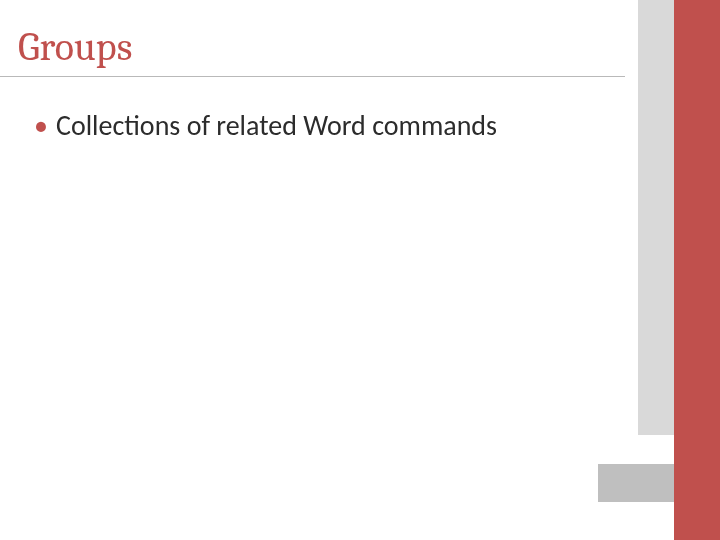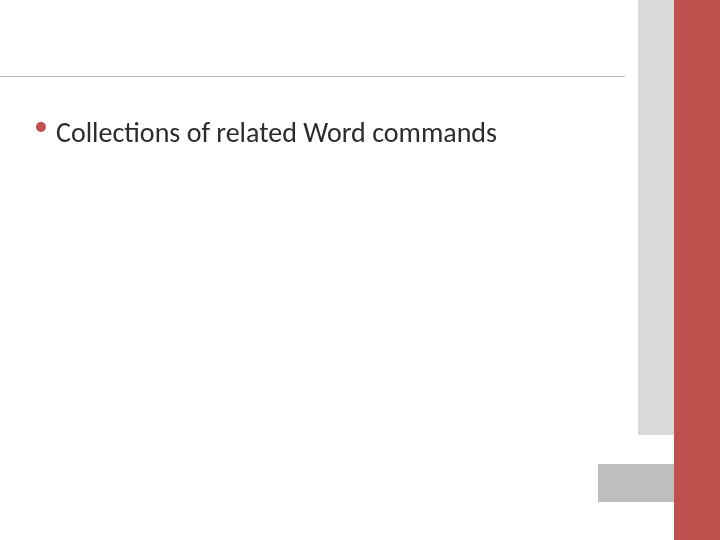--- a/index.html
+++ b/index.html
@@ -45,21 +45,21 @@
     font-size: 28px;
     color: #2c2c2c;
     line-height: 1.25;
   }
   .bullet {
     color: #c0504d;
     margin-right: 8px;
     font-size: 28px;
     line-height: 1.25;
   }
-  .bullet-text { flex: 1; margin-top: 7px; }
+  .bullet-text { flex: 1; }
 
   
   .accent-gray-top {
     position: absolute;
     top: 0;
     right: 46px;
     width: 36px;
     height: 435px;
     background: #d9d9d9;
   }
@@ -78,20 +78,21 @@
     width: 76px;
     height: 38px;
     background: #bfbfbf;
   }
 </style>
 </head>
 <body>
 
 <div class="slide">
 
+  <h1 class="title">Groups</h1>
   <div class="title-underline"></div>
 
   <div class="body">
     <div class="bullet-item">
       <span class="bullet">•</span>
       <span class="bullet-text">Collections of related Word commands</span>
     </div>
   </div>
 
   <div class="accent-gray-top"></div>

